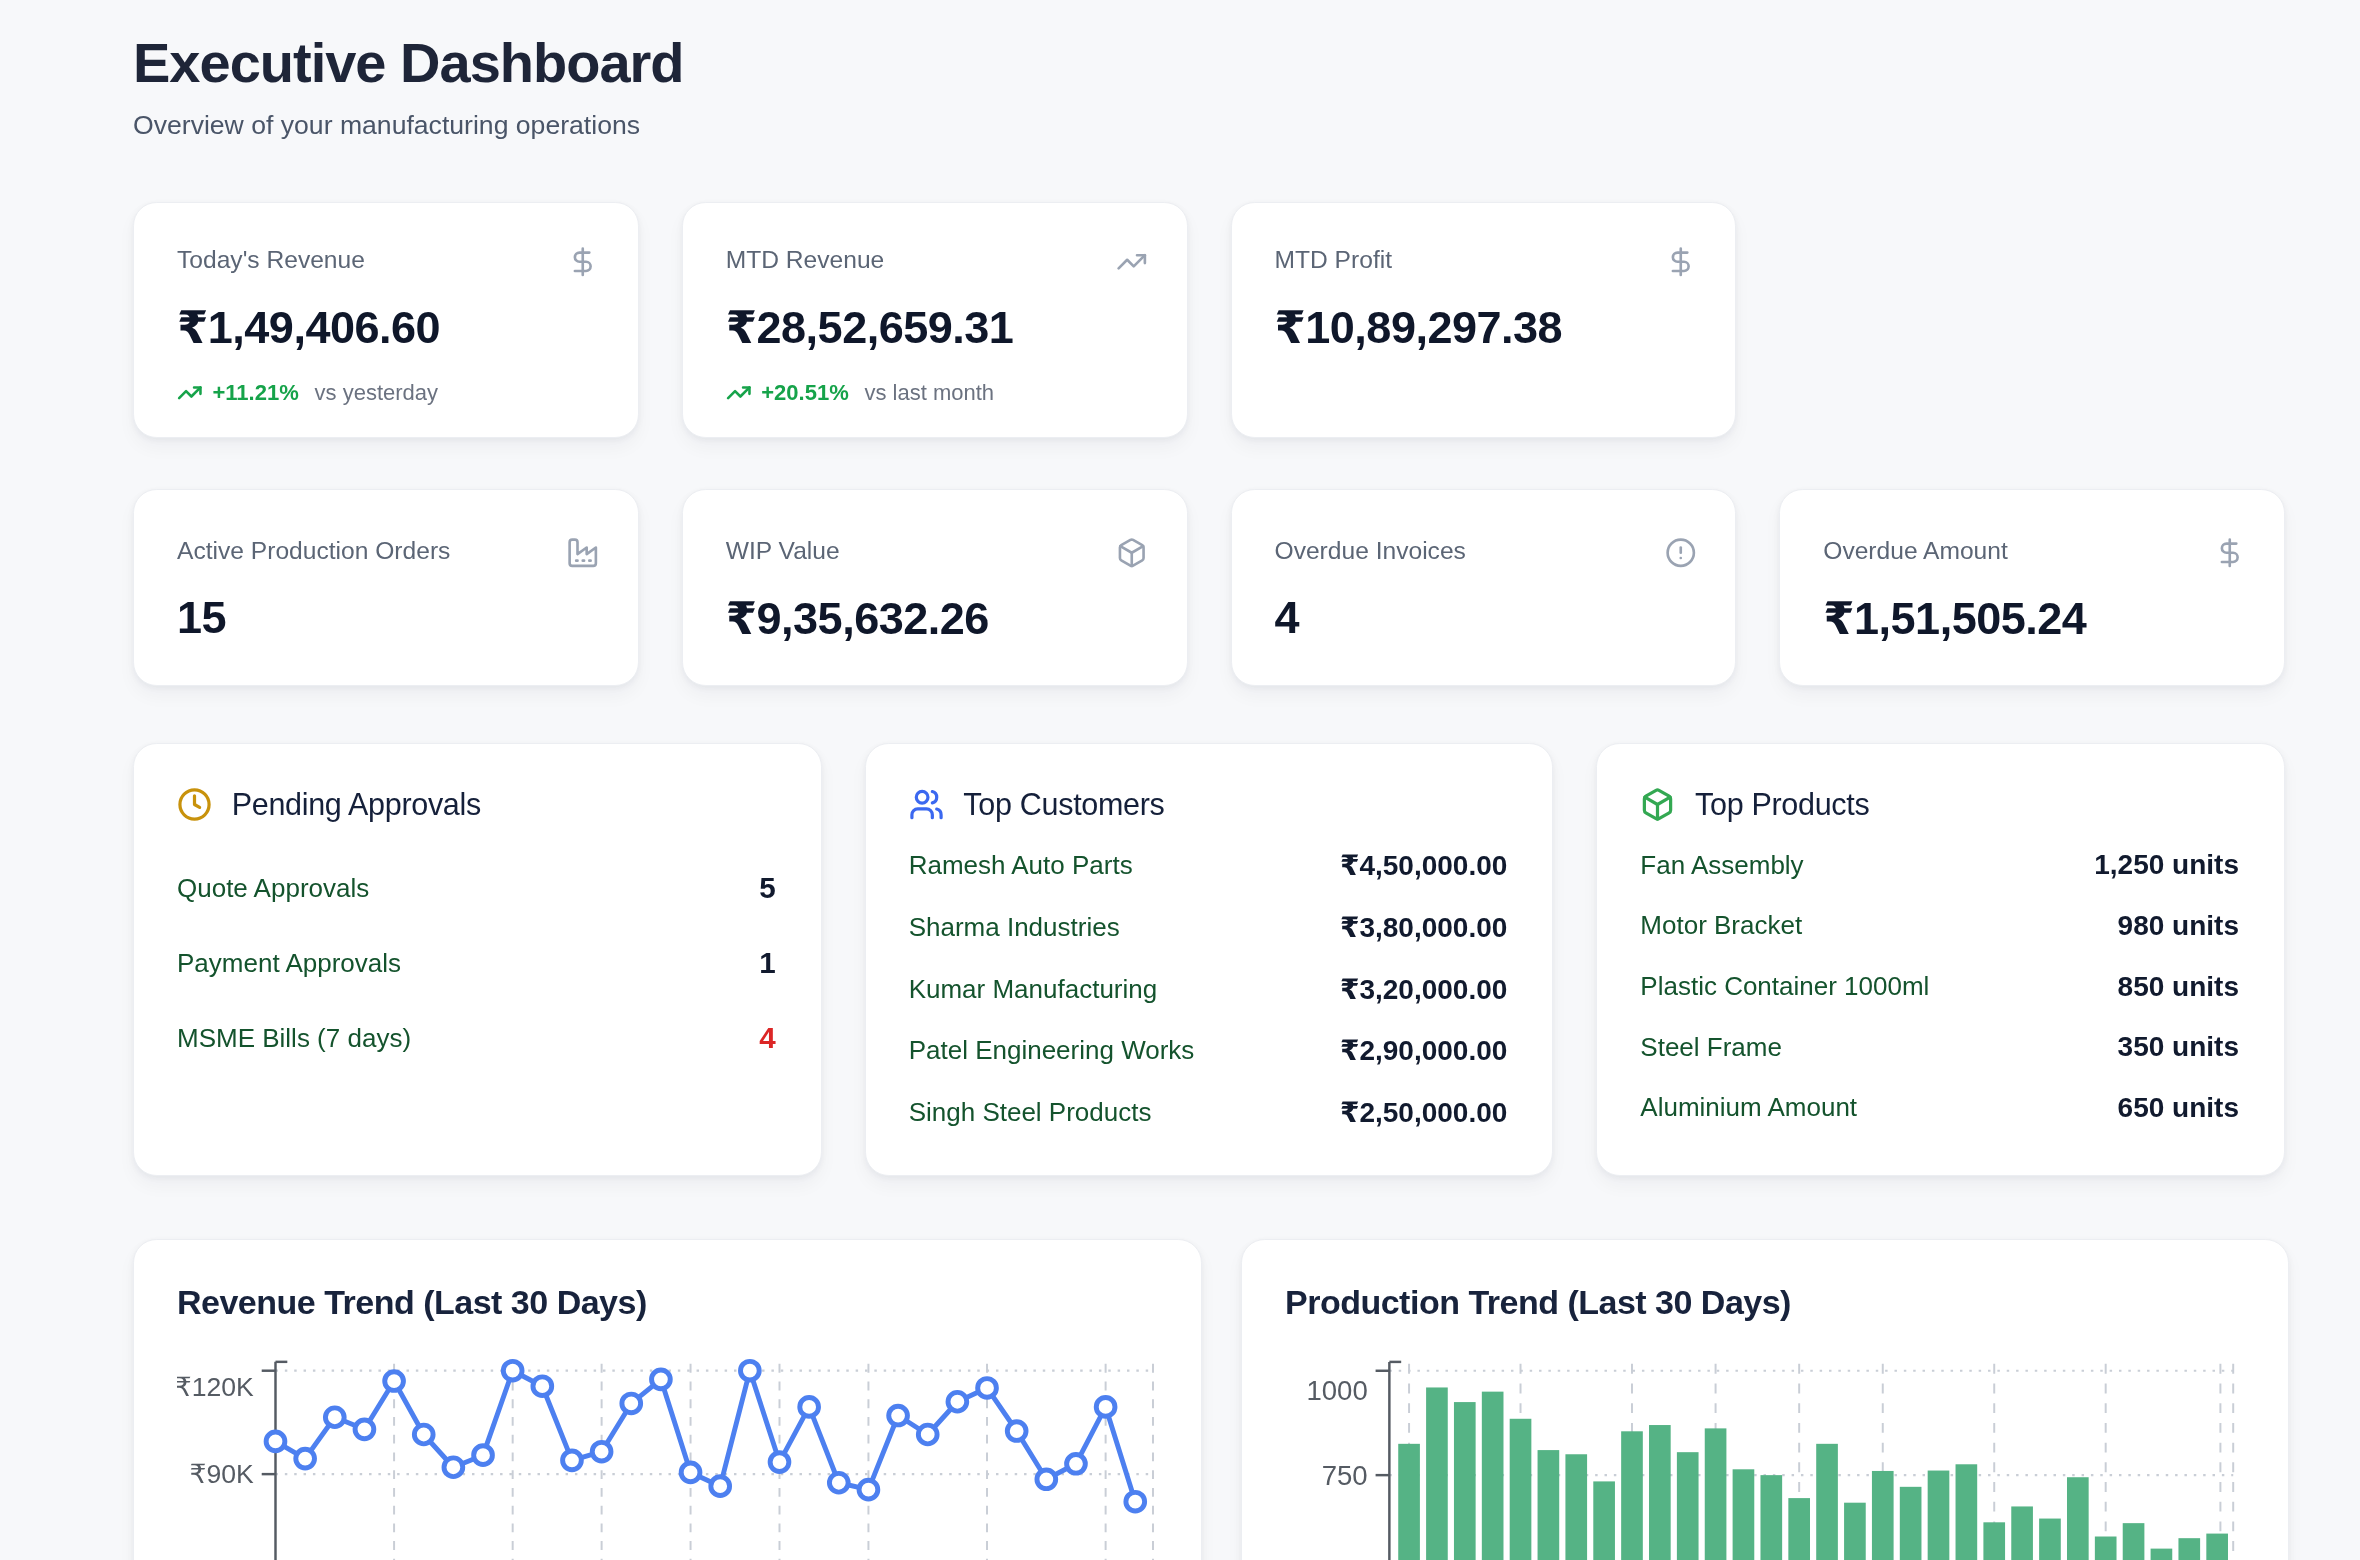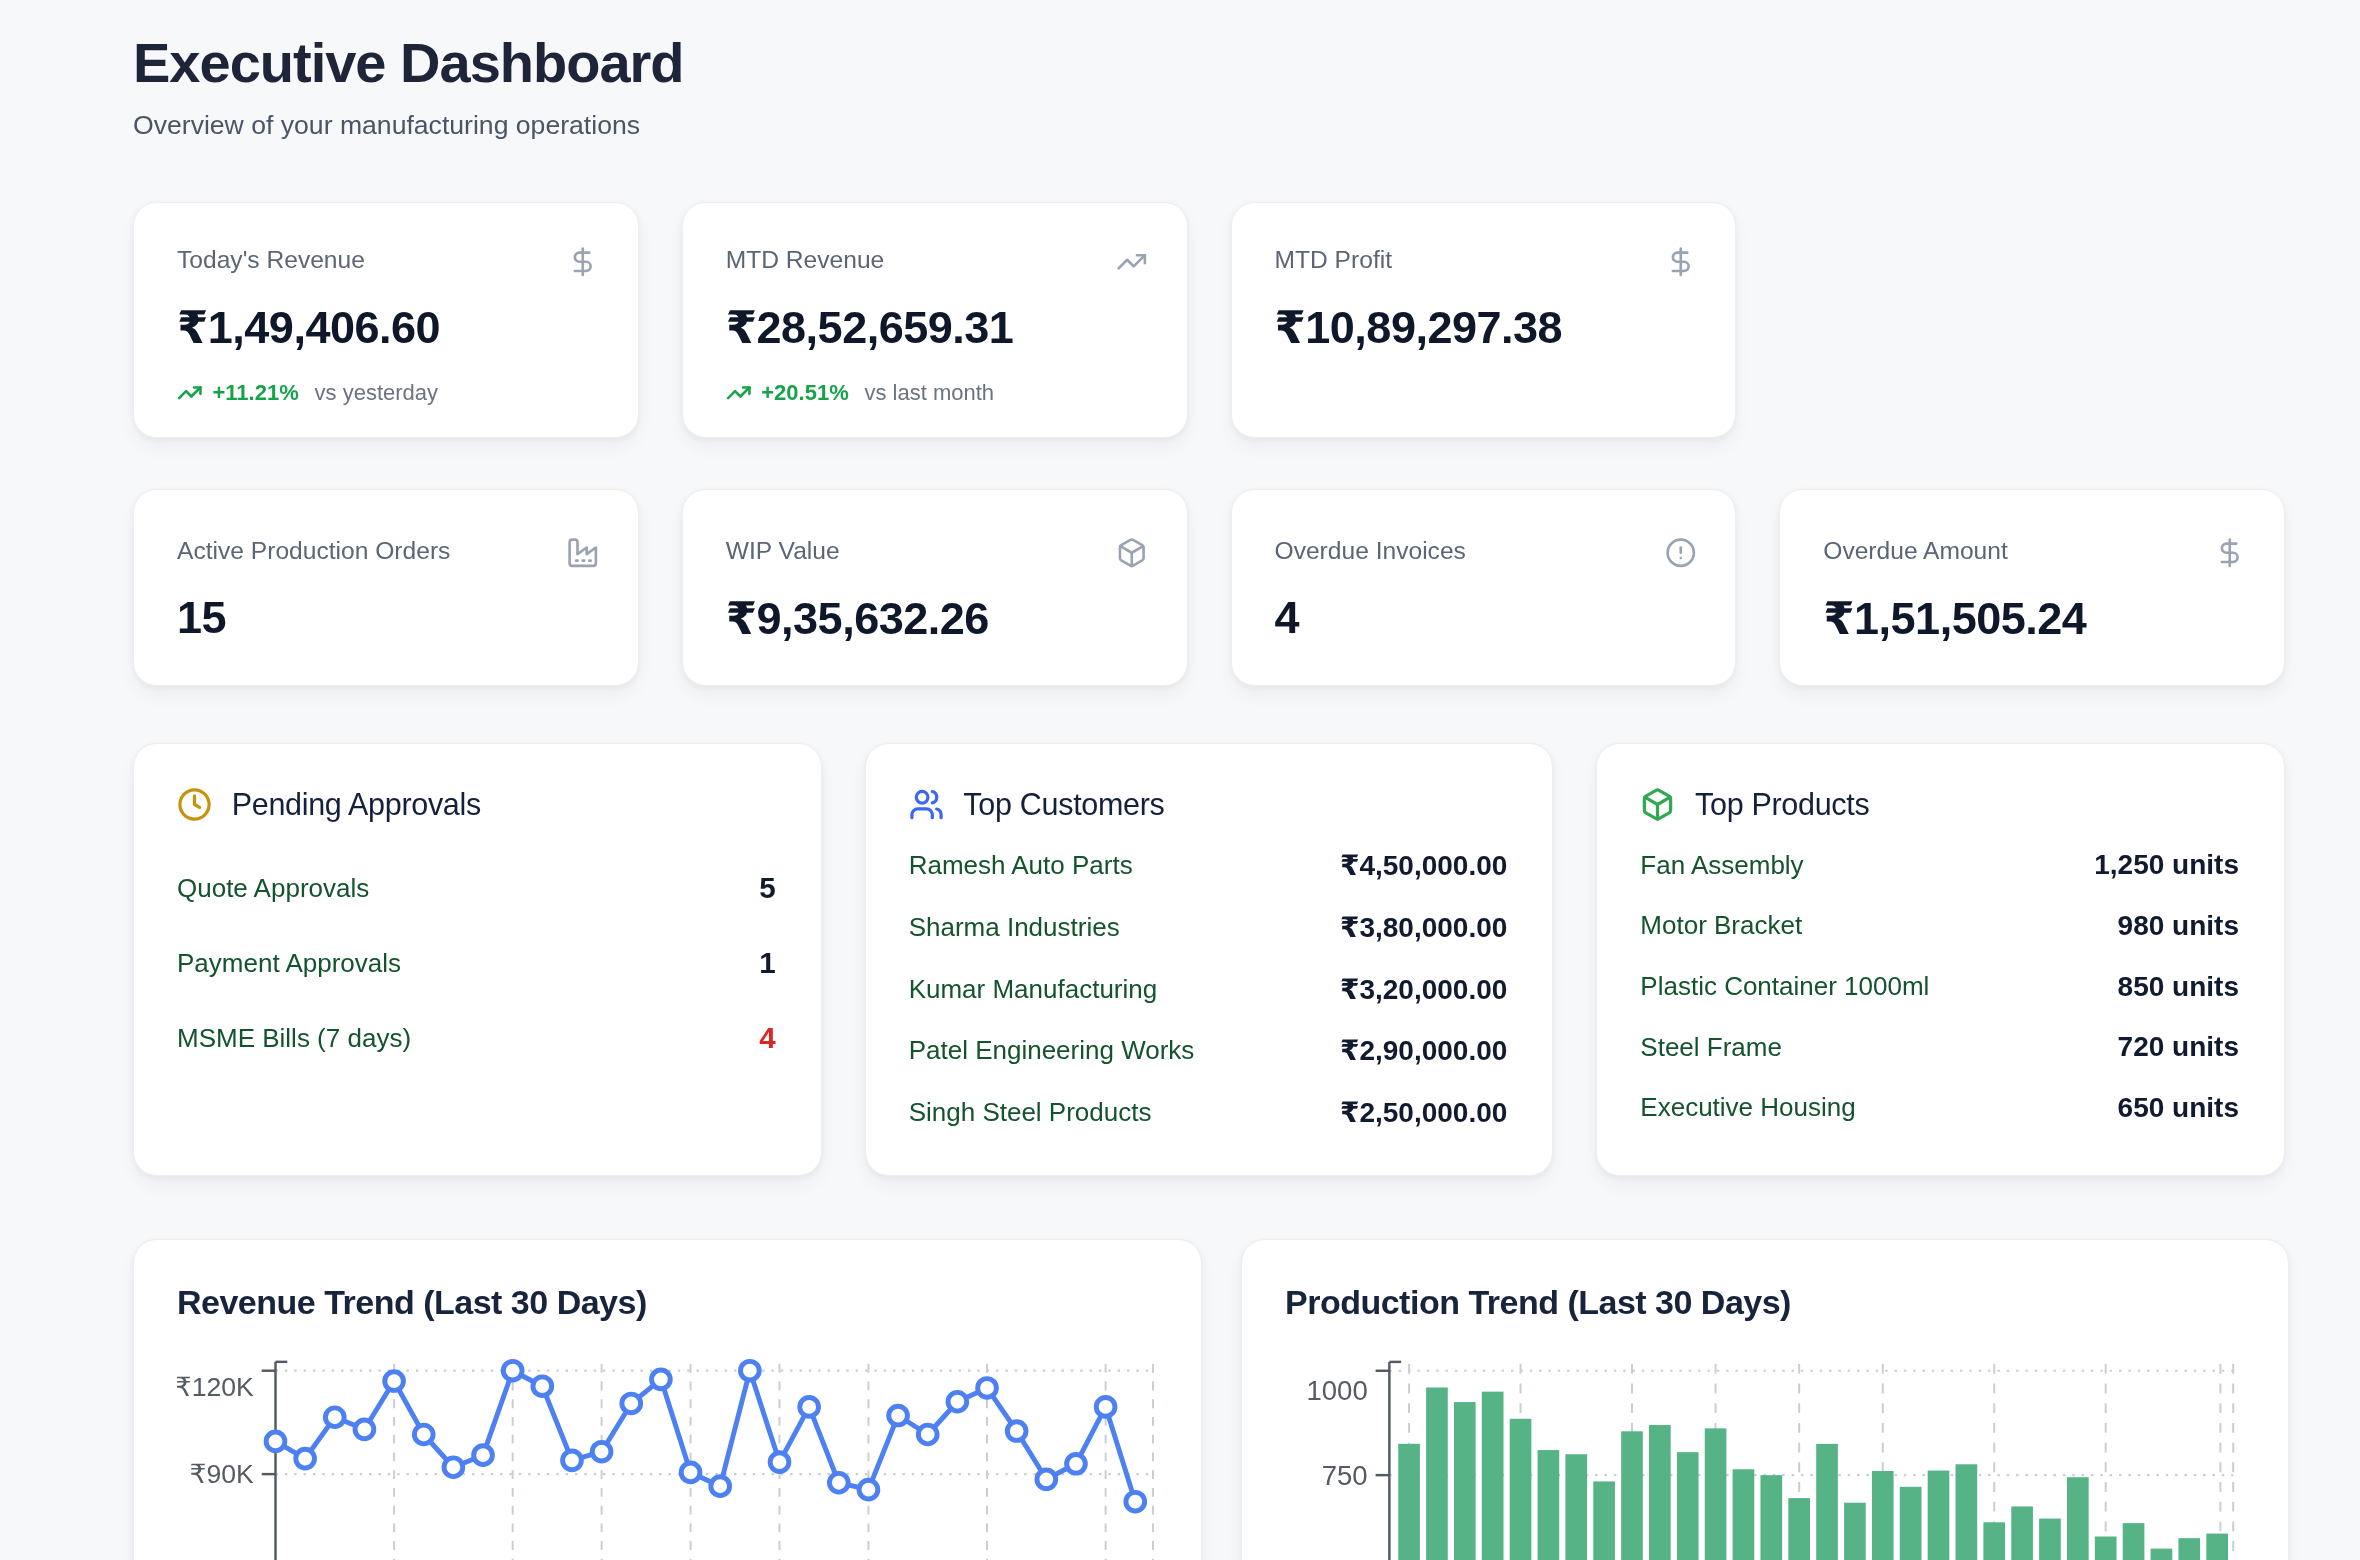--- a/index.html
+++ b/index.html
@@ -271,24 +271,24 @@
         <div class="widget-row">
           <span class="row-label">Motor Bracket</span>
           <span class="row-value">980 units</span>
         </div>
         <div class="widget-row">
           <span class="row-label">Plastic Container 1000ml</span>
           <span class="row-value">850 units</span>
         </div>
         <div class="widget-row">
           <span class="row-label">Steel Frame</span>
-          <span class="row-value">720 units</span>
-        </div>
-        <div class="widget-row">
-          <span class="row-label">Executive Housing</span>
+          <span class="row-value">350 units</span>
+        </div>
+        <div class="widget-row">
+          <span class="row-label">Aluminium Amount</span>
           <span class="row-value">650 units</span>
         </div>
       </div>
     </div>
   </div>
 
   <div class="charts">
     <div class="card chart-card">
       <div class="chart-title">Revenue Trend (Last 30 Days)</div>
       <div class="chart-body">

